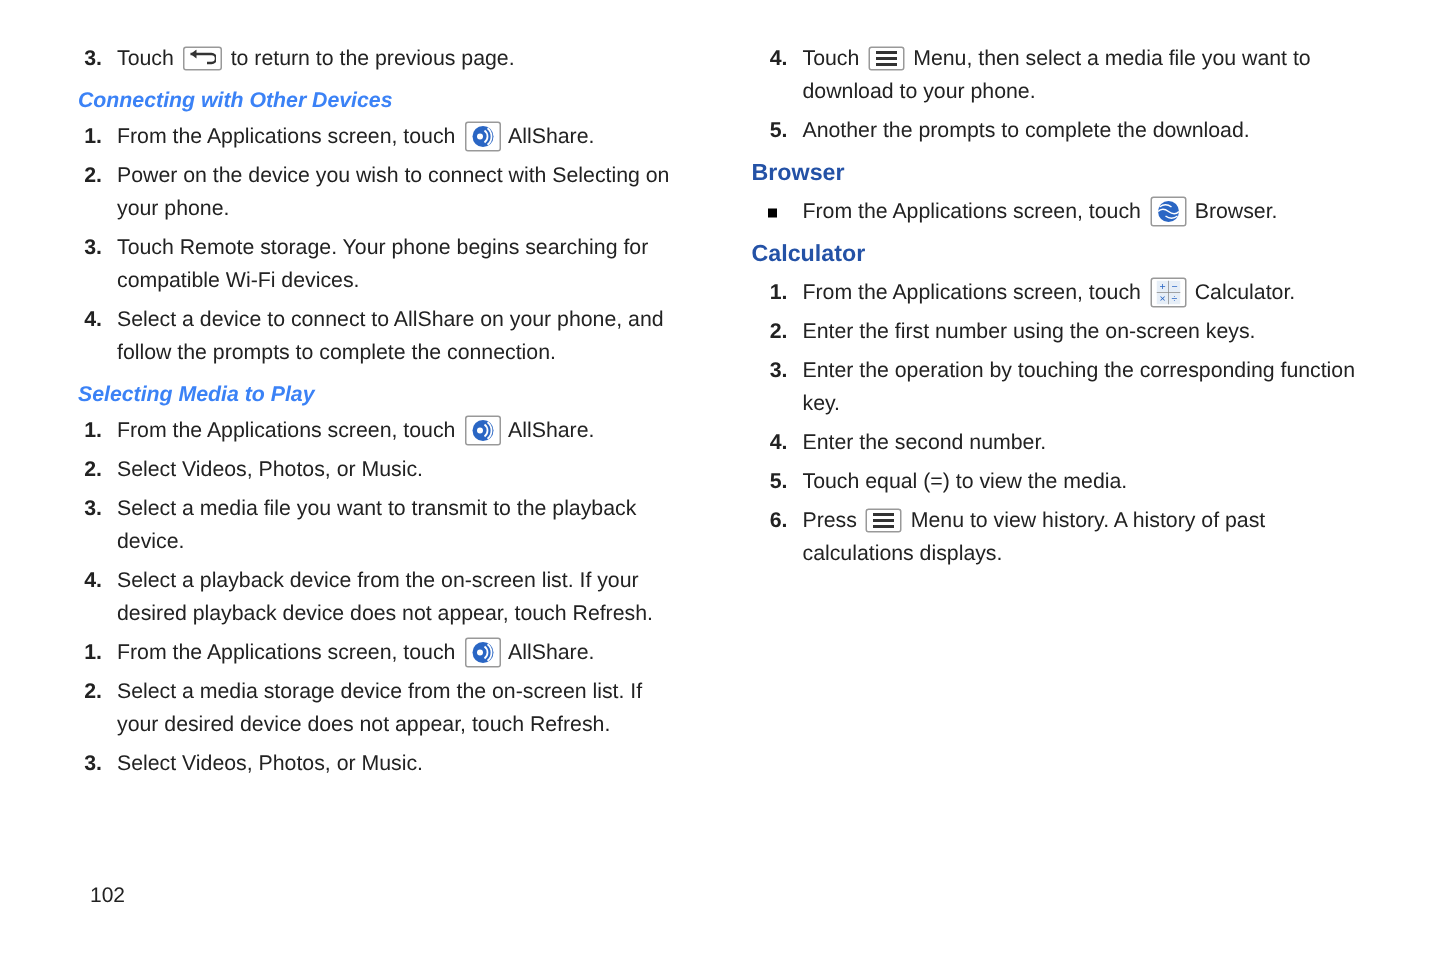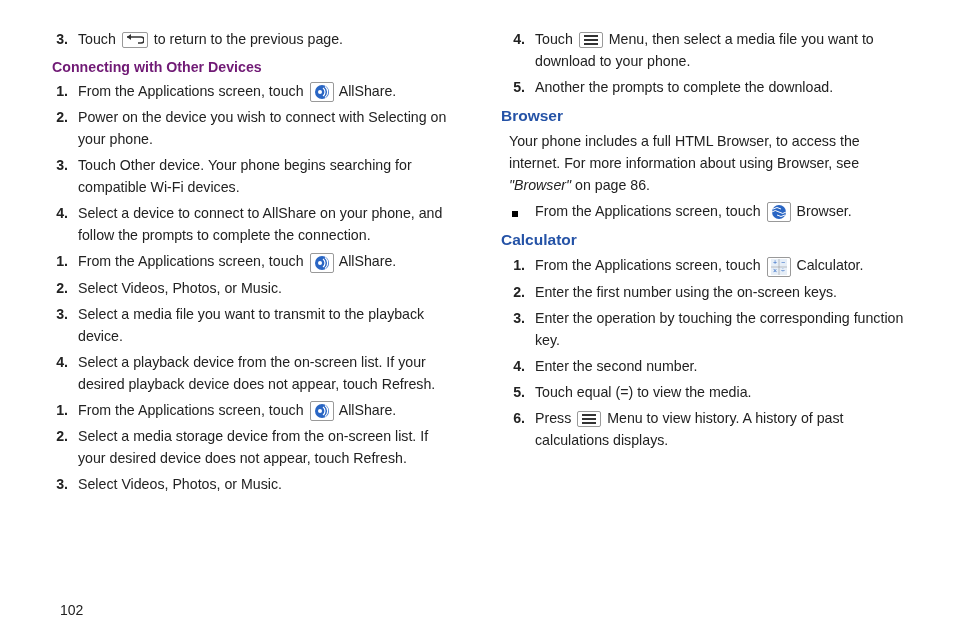--- a/index.html
+++ b/index.html
@@ -19,22 +19,23 @@
     column-gap: 48px;
     box-sizing: border-box;
     height: 100%;
     position: relative;
   }
   .col {
     flex: 1;
     line-height: 1.55;
   }
   .subheading-blue-italic {
-    color: #701a75;
+    color: #3b82f6;
     font-weight: bold;
+    font-style: italic;
     margin-top: 6px;
     margin-bottom: 2px;
     margin-left: 8px;
     font-size: 14.2px;
   }
   .section-heading-blue {
     color: #2452a6;
     font-weight: bold;
     font-size: 15.5px;
     margin-top: 6px;
@@ -92,21 +93,21 @@
     vertical-align: middle;
     border:1px solid #999;
     border-radius:2px;
     padding:1px 3px;
     background:#fff;
     line-height:0;
     margin: 0 2px;
   }
   .pagenum {
     position: absolute;
-    bottom: 18px;
+    bottom: 32px;
     left: 60px;
     font-size: 14px;
   }
   svg { display:inline-block; }
 </style>
 </head>
 <body>
 
 <div class="page">
 
@@ -138,28 +139,29 @@
                 <path d="M9 4 A5 5 0 0 1 9 12" fill="none" stroke="#fff" stroke-width="1.2"></path>
                 <path d="M11 2.5 A7 7 0 0 1 11 13.5" fill="none" stroke="#fff" stroke-width="1.2"></path>
               </svg></span><span> </span><span class="bold">AllShare</span><span>.</span></span>
         </li>
         <li>
           <span class="num">2.</span>
           <span class="txt"><span>Power on the device you wish to connect with Selecting on your phone.</span></span>
         </li>
         <li>
           <span class="num">3.</span>
-          <span class="txt"><span>Touch </span><span class="bold">Other device</span><span>. Your phone begins searching for compatible Wi-Fi devices.</span></span>
+          <span class="txt"><span>Touch </span><span class="bold">Remote storage</span><span>. Your phone begins searching for compatible Wi-Fi devices.</span></span>
         </li>
         <li>
           <span class="num">4.</span>
           <span class="txt"><span>Select a device to connect to AllShare on your phone, and follow the prompts to complete the connection.</span></span>
         </li>
       </ol>
 
+    <div class="subheading-blue-italic">Selecting Media to Play</div>
     <ol class="numlist">
         <li>
           <span class="num">1.</span>
           <span class="txt"><span>From the </span><span class="bold">Applications</span><span> screen, touch </span><span class="icon-frame"><svg width="16" height="16" viewBox="0 0 16 16">
                 <circle cx="8" cy="8" r="7" fill="#2a66c4"></circle>
                 <circle cx="6" cy="8" r="2" fill="#fff"></circle>
                 <path d="M9 4 A5 5 0 0 1 9 12" fill="none" stroke="#fff" stroke-width="1.2"></path>
                 <path d="M11 2.5 A7 7 0 0 1 11 13.5" fill="none" stroke="#fff" stroke-width="1.2"></path>
               </svg></span><span> </span><span class="bold">AllShare</span><span>.</span></span>
         </li>
@@ -210,23 +212,20 @@
                 <rect x="1" y="9" width="14" height="2" fill="#333"></rect>
               </svg></span><span> </span><span class="bold">Menu</span><span>, then select a media file you want to download to your phone.</span></span>
         </li>
         <li>
           <span class="num">5.</span>
           <span class="txt"><span>Another the prompts to complete the download.</span></span>
         </li>
       </ol>
 
     <div class="section-heading-blue">Browser</div>
-    <div class="indent-block">
-      <span>Your phone includes a full HTML Browser, to access the internet. For more information about using Browser, see </span><span class="italic">"Browser"</span><span> on page 86.</span>
-    </div>
     <div class="bullet-row">
       <span class="sq"><span class="square"></span></span>
       <span class="txt"><span>From the </span><span class="bold">Applications</span><span> screen, touch </span><span class="icon-frame"><svg width="16" height="16" viewBox="0 0 16 16">
               <circle cx="8" cy="8" r="7" fill="#2a66c4"></circle>
               <path d="M1 8 Q4 5 8 8 Q12 11 15 8" fill="none" stroke="#fff" stroke-width="1"></path>
               <path d="M2 5 Q6 2 10 5" fill="none" stroke="#fff" stroke-width="1"></path>
               <path d="M6 11 Q10 14 14 11" fill="none" stroke="#fff" stroke-width="1"></path>
             </svg></span><span> </span><span class="bold">Browser</span><span>.</span></span>
     </div>
 

